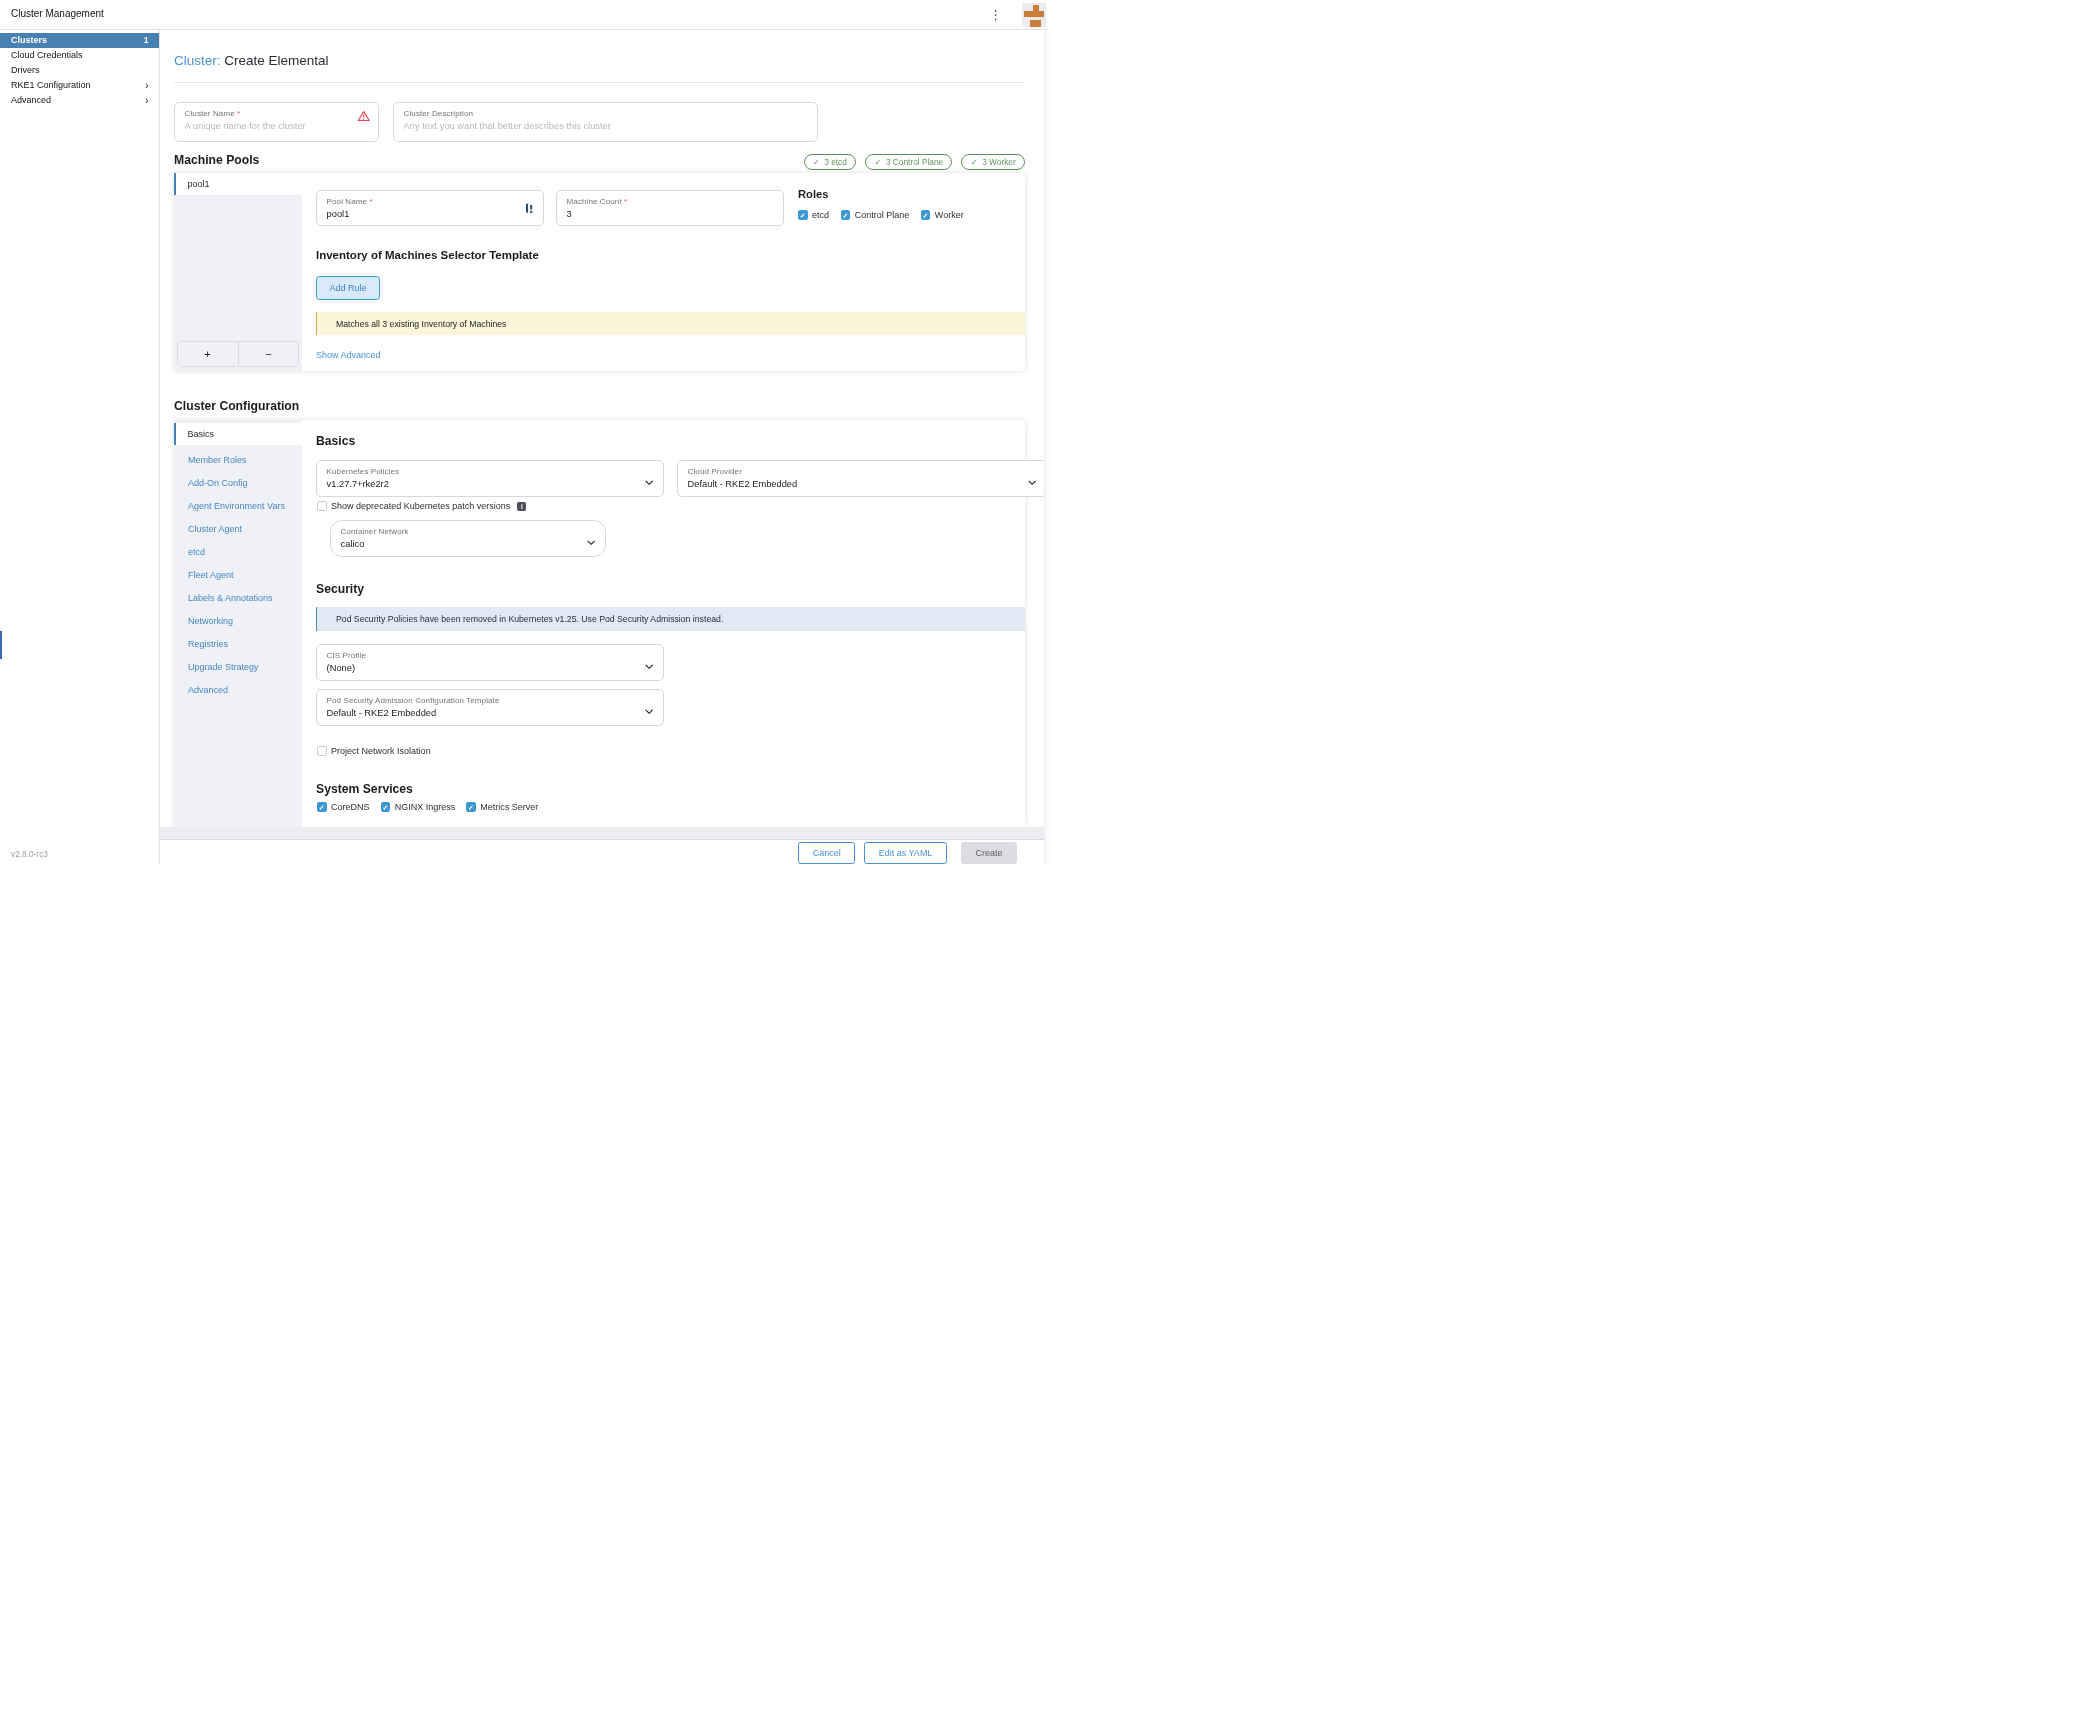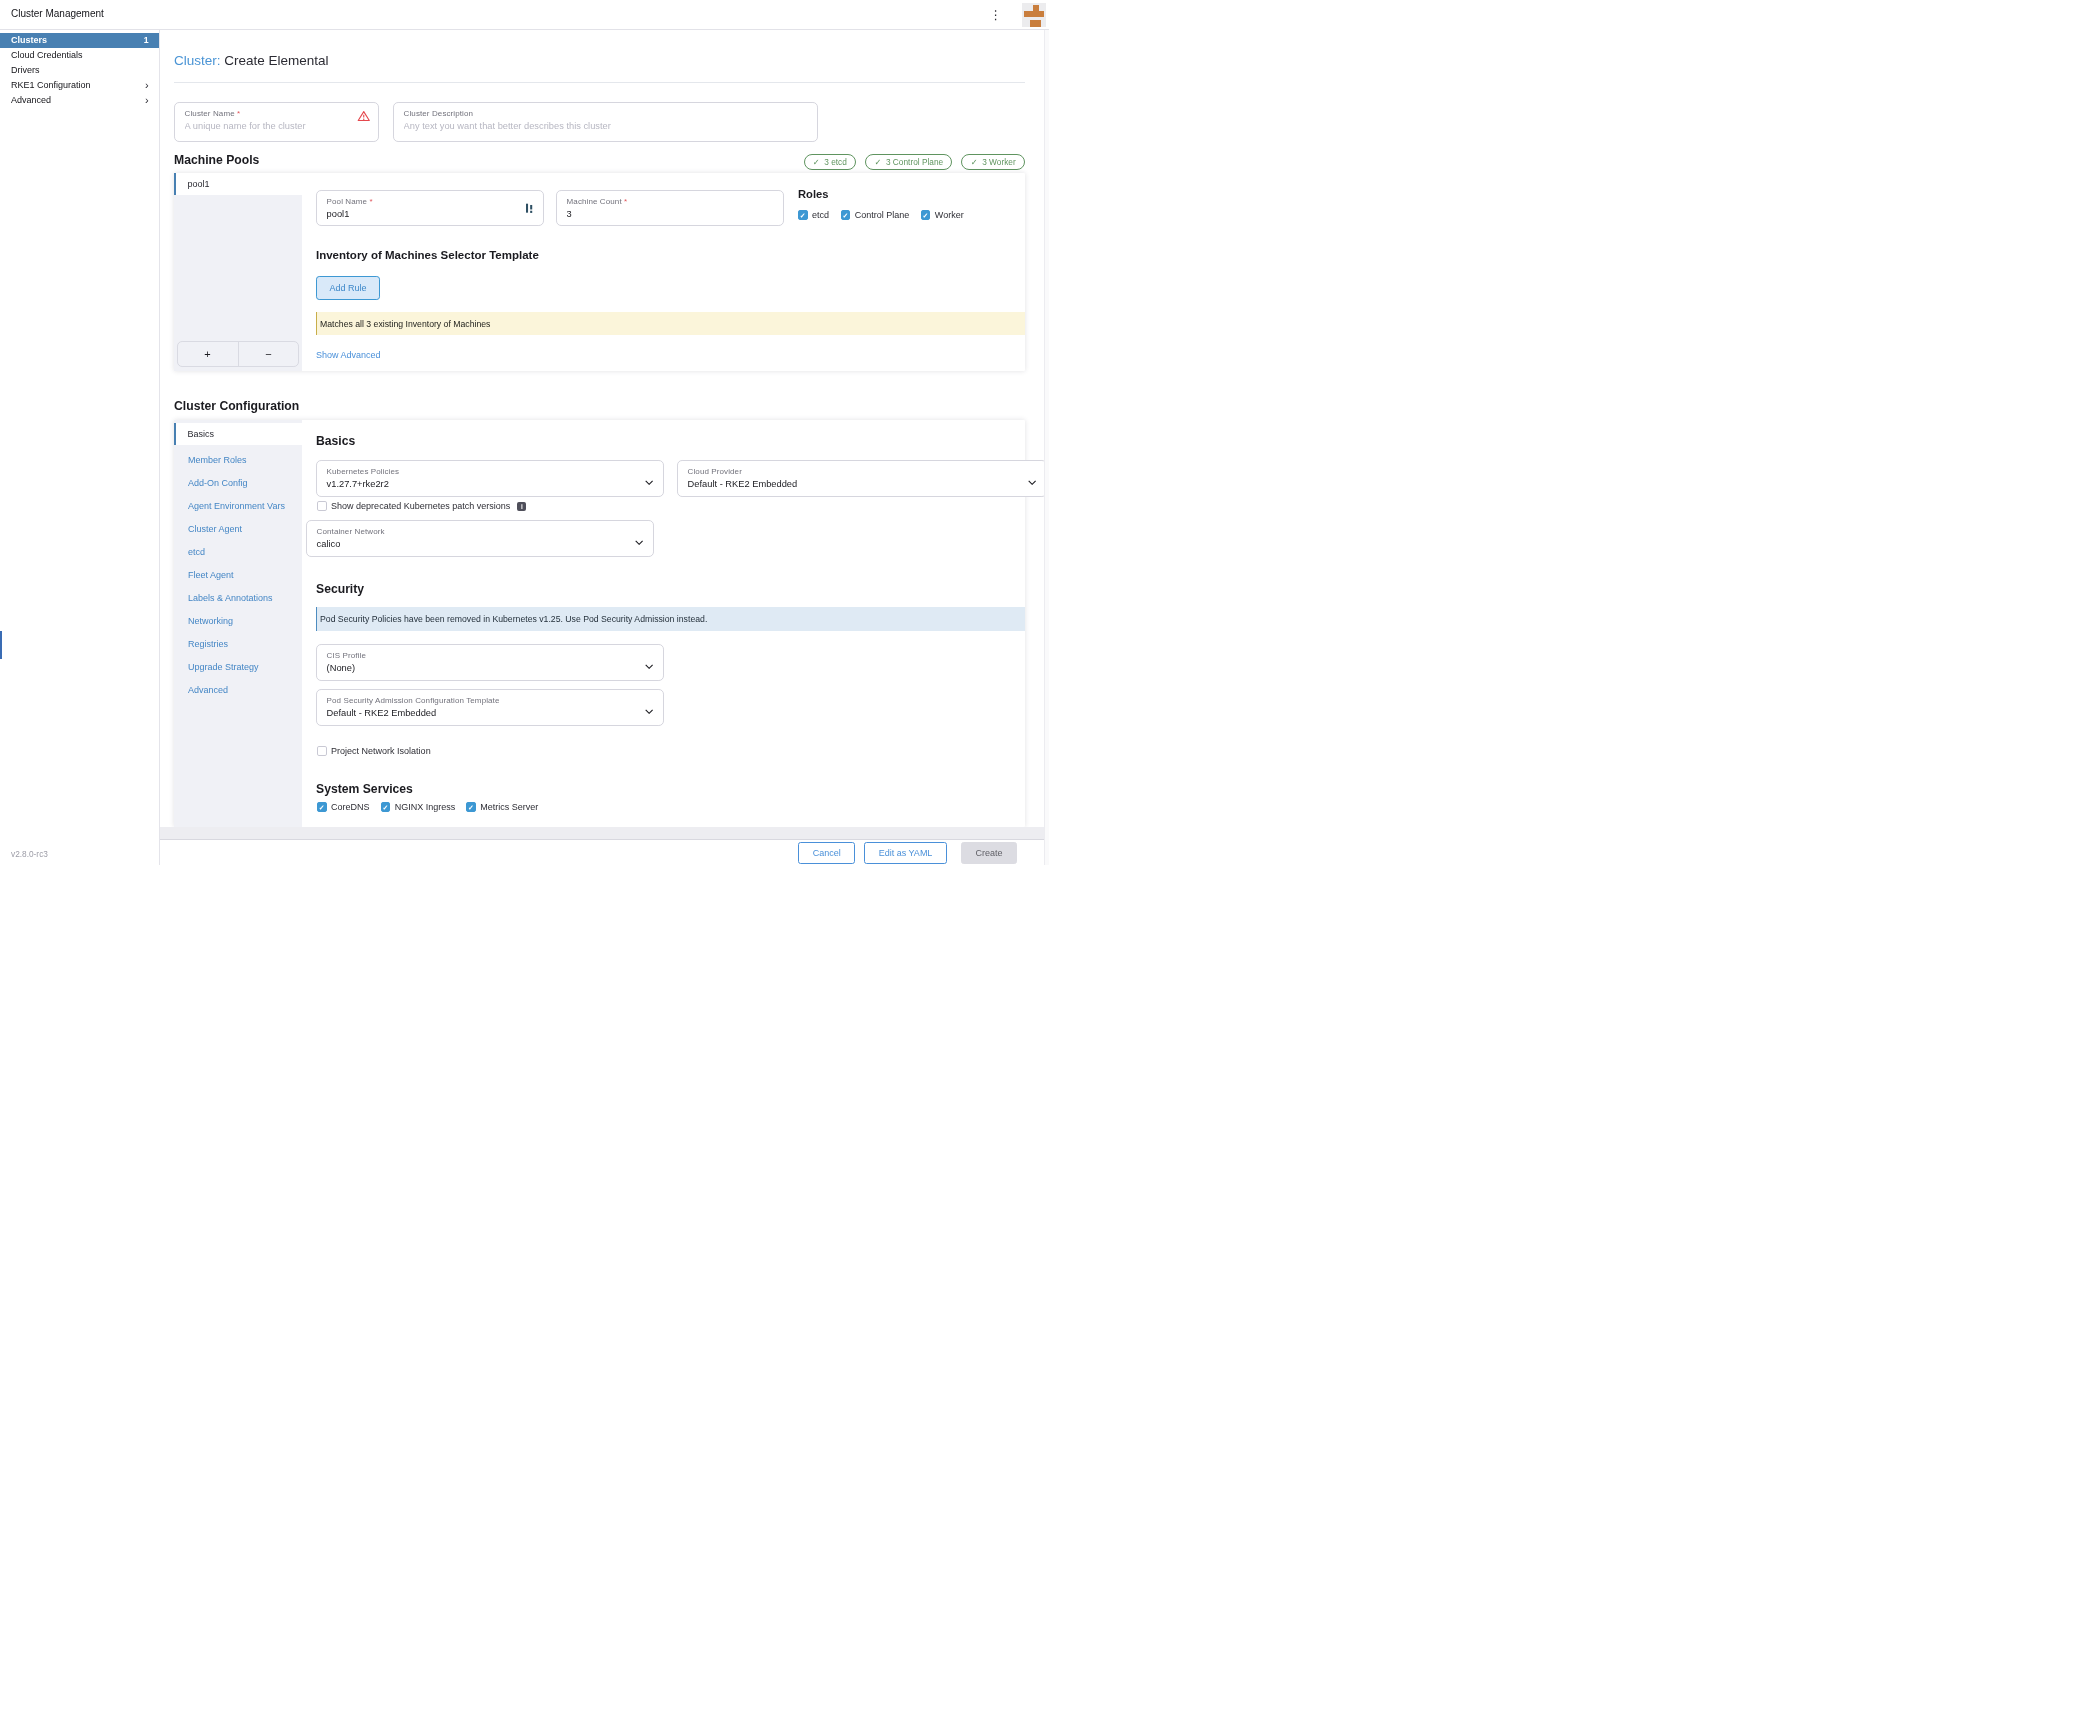--- a/index.html
+++ b/index.html
@@ -90,21 +90,21 @@
         display:inline-flex; align-items:center; justify-content:center; flex:none; }
   .cb.checked { background:#3d98d3; border-color:#3d98d3; }
   .cb.checked::after { content:"✓"; color:#fff; font-size:7px; font-weight:bold; line-height:1; }
   .cb-label { font-size:9px; color:#2e2e35; }
 
   .info-ico { display:inline-block; width:9px; height:9px; margin-left:2.6px; border-radius:1.9px;
               background:#4f4f5a; color:#fff; font-size:6.4px; font-weight:bold; text-align:center;
               line-height:9px; vertical-align:-1.3px; }
 
   
-  .banner { position:absolute; font-size:8.7px; display:flex; align-items:center; padding-left:3px; }
+  .banner { position:absolute; font-size:8.7px; display:flex; align-items:center; padding-left:19px; }
   .banner.yellow { background:#fbf5da; border-left:1.9px solid #c8ae4a; color:#24241f; }
   .banner.blue   { background:#dfeaf4; border-left:1.9px solid #4d8cc0; color:#1f2b36; }
 
   .btn-soft { position:absolute; width:64px; height:24px; background:#d9e9f9;
               border:0.6px solid #3d98d3; border-radius:3.2px; color:#3c87c9; font-size:9px;
               display:flex; align-items:center; justify-content:center; cursor:pointer; }
   .link { color:#4a90d9; font-size:9px; cursor:pointer; }
 
   .gray-strip { position:absolute; left:160px; right:0; top:827px; height:11.5px; background:#ededf1; }
   .footer { position:absolute; left:160px; right:0; top:839px; height:26px; background:#fff;
@@ -297,21 +297,21 @@
         </svg>
     </span>
   </div>
 
   <label class="cb-row abs" style="left:143px; top:81px;">
     <span class="cb"></span>
     <span class="cb-label">Show deprecated Kubernetes patch versions</span>
     <span class="info-ico">i</span>
   </label>
 
-  <div class="field" style="left:132px; top:100px; width:348px; height:37px;">
+  <div class="field" style="left:156px; top:100px; width:276px; height:37px;border-radius:12px;">
     <div class="f-label">Container Network</div>
     <div class="f-value">calico</div>
     <span class="sel-chev">
       <svg width="8.3" height="5.1" viewBox="0 0 12 7">
           <polyline points="1,1 6,6 11,1" fill="none" stroke="#1b1b20" stroke-width="1.6"></polyline>
         </svg>
     </span>
   </div>
 
   <div class="h-section" style="left:142px; top:162px; position:absolute;">Security</div>

